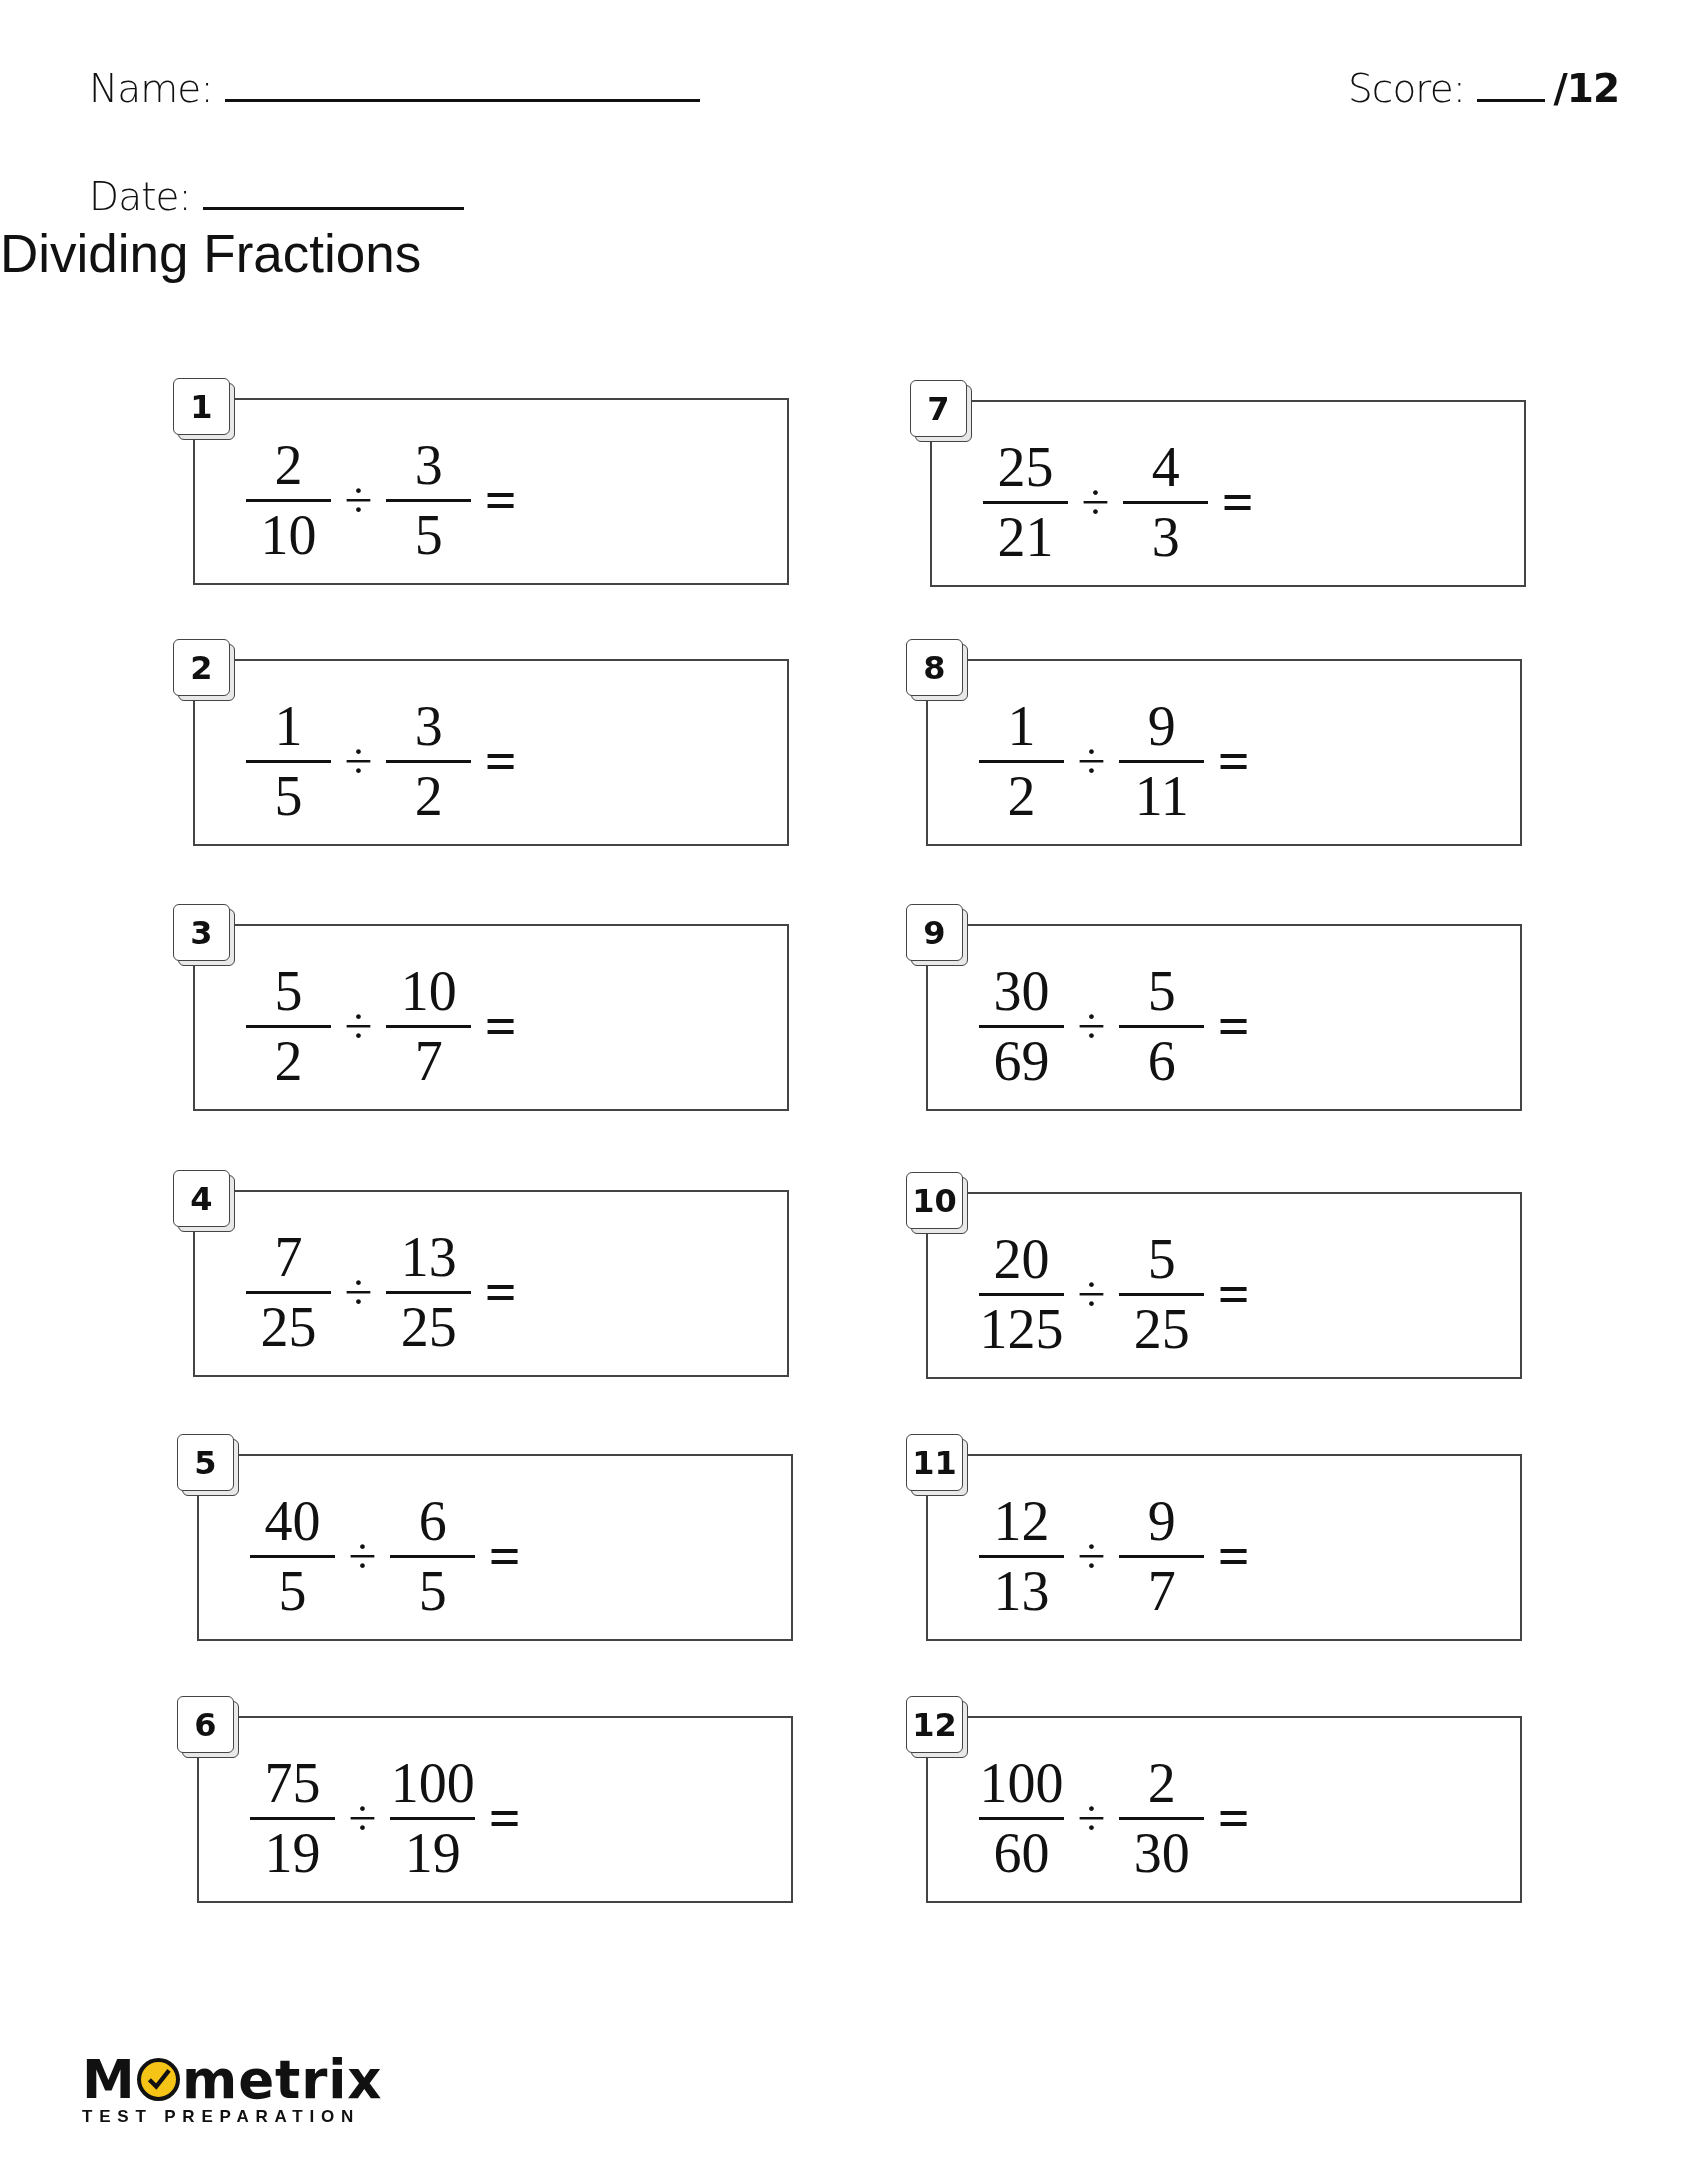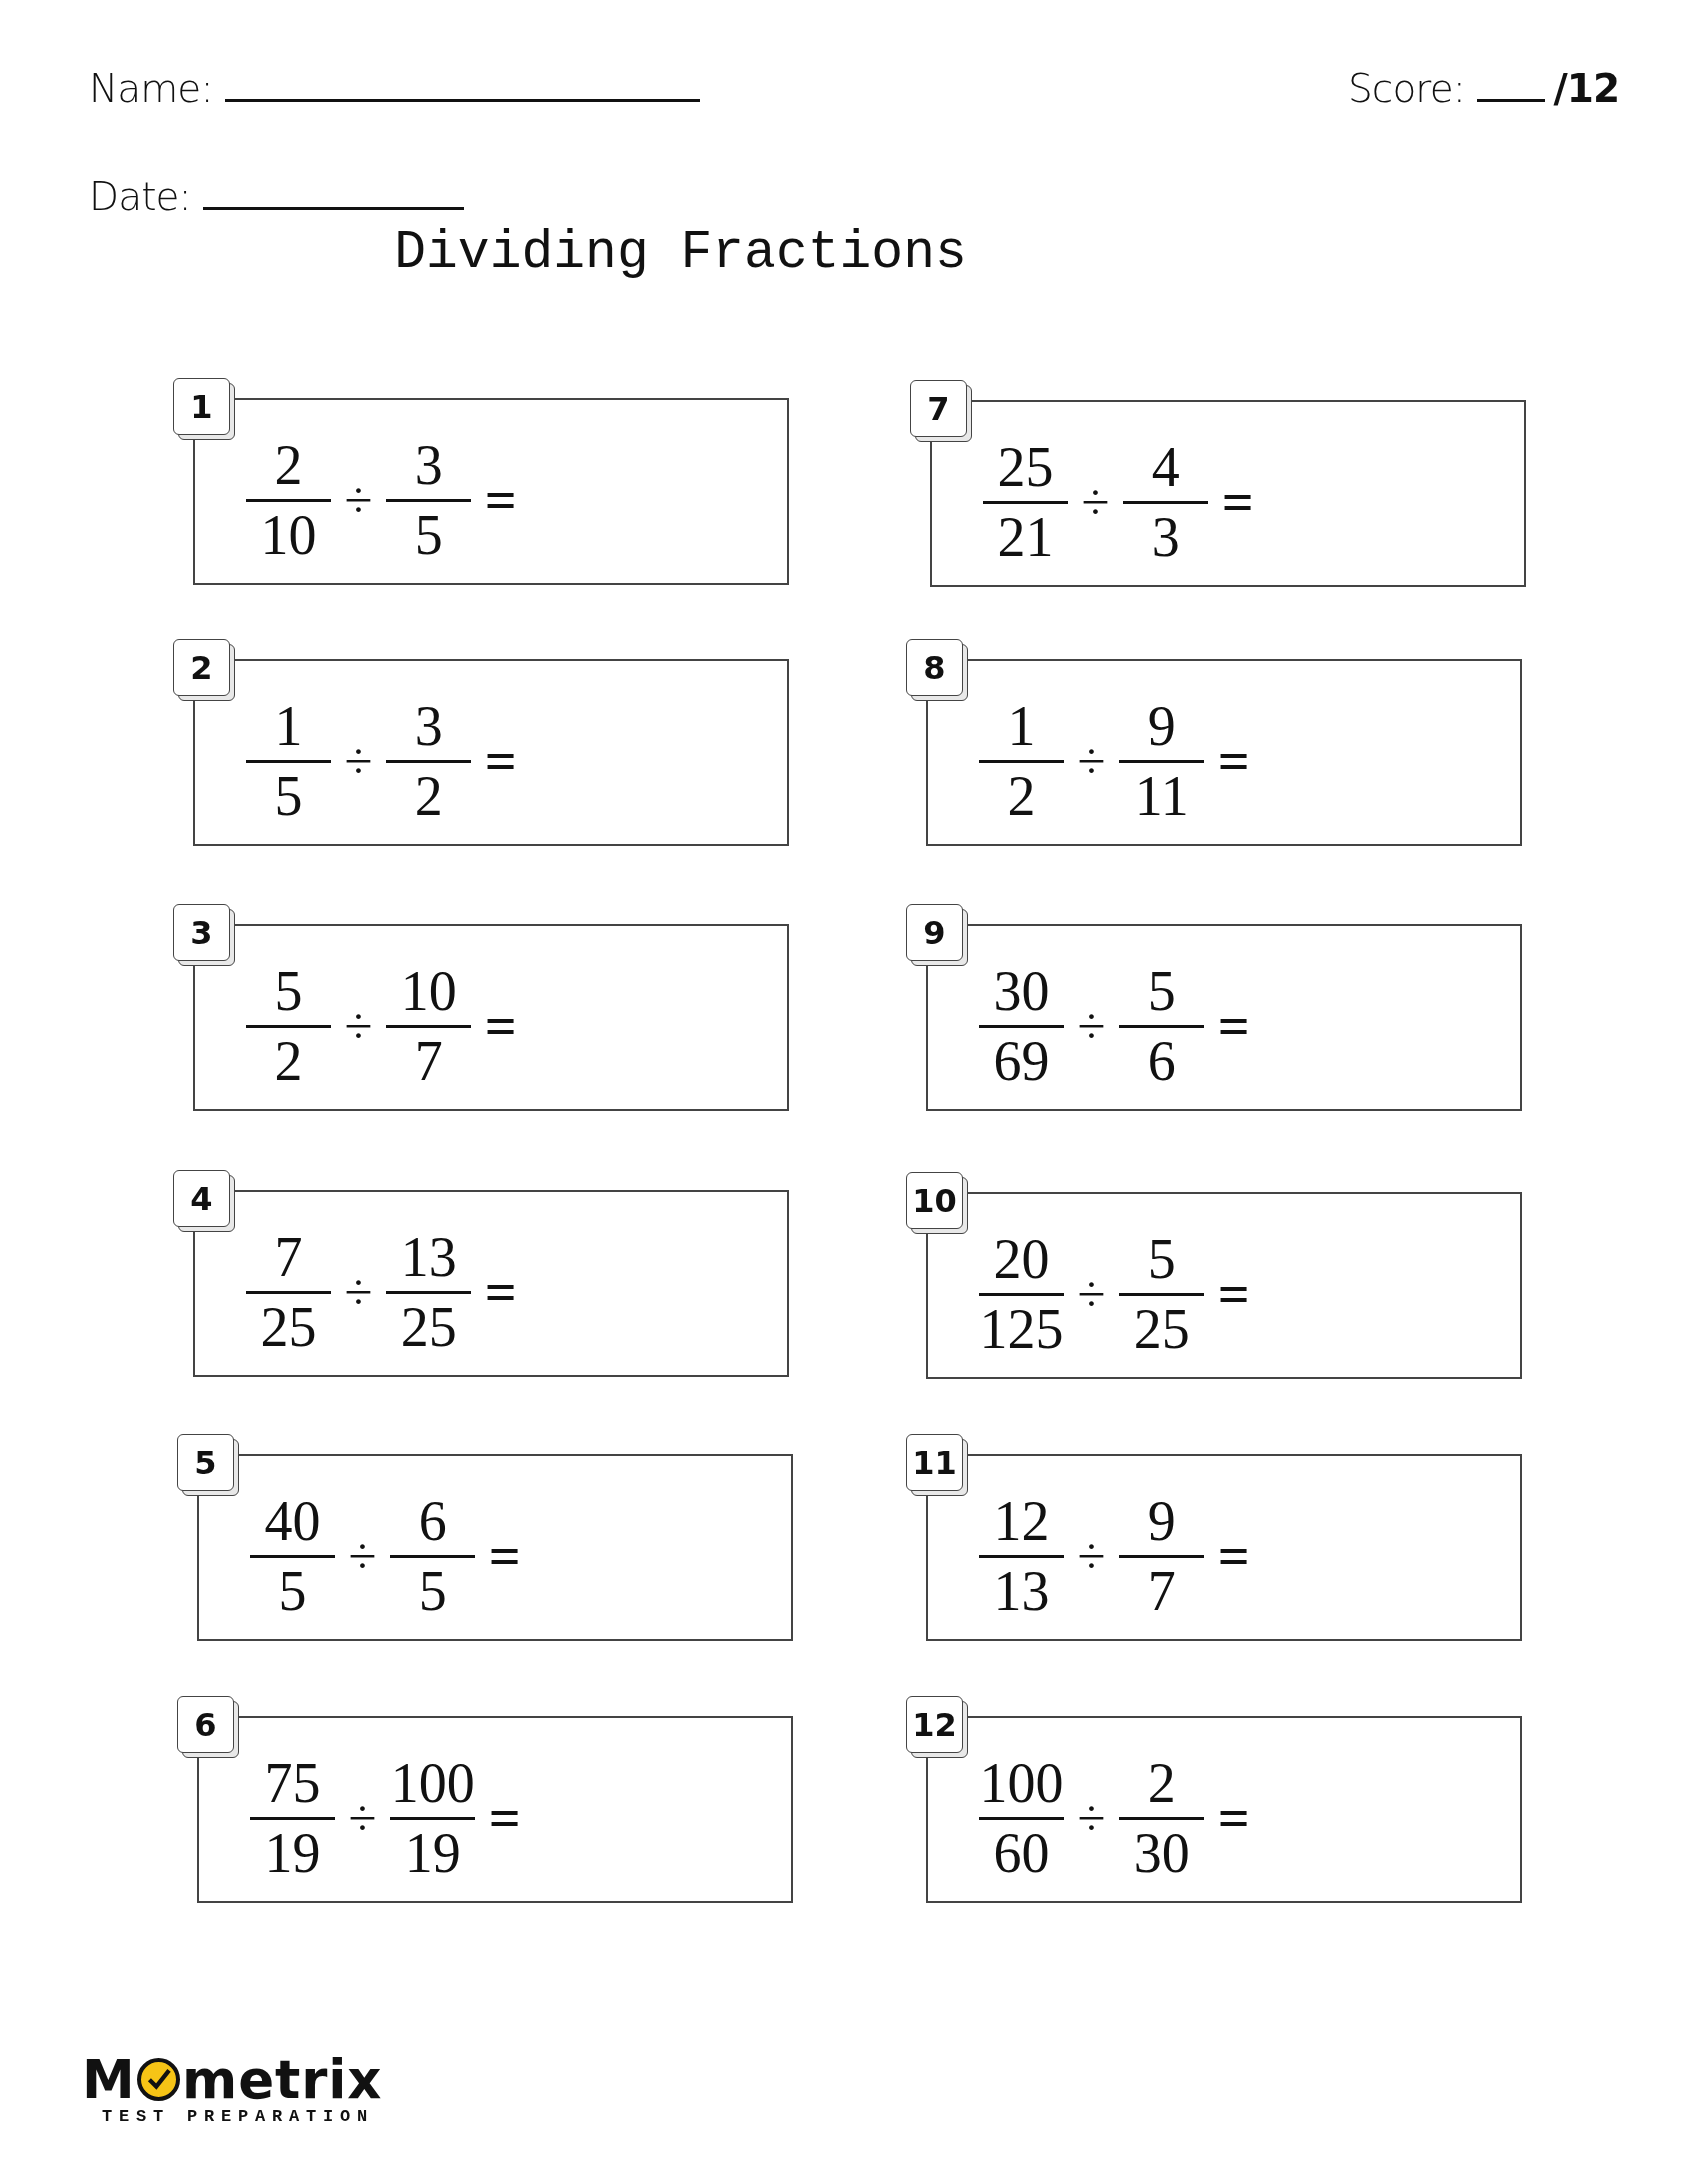--- a/index.html
+++ b/index.html
@@ -1,33 +1,33 @@
 <!DOCTYPE html>
 <html style="font-size:13.6px"><head>
   <meta charset="utf-8">
   <style>
     html, body { margin: 0; padding: 0; background: #ffffff; }
     body { width: 1685px; height: 2181px; position: relative; overflow: hidden; color: #111; }
     .hdr { position: absolute; font-family: "DejaVu Sans", sans-serif; font-size: 39px; font-weight: 300; letter-spacing: -0.9px; color: #111; text-align: center; }
     .line { display: inline-block; border-bottom: 3.4px solid #111; vertical-align: baseline; margin-left: 12px; }
-    .title { position: absolute; left: 0; width: 1361px; top: 223px; text-align: center; font-family: Liberation Mono, monospace; font-size: 53px; font-weight: 300; color: #111; }
+    .title { position: absolute; left: 0; width: 1361px; top: 223px; font-family: Liberation Sans, sans-serif; font-size: 53px; font-weight: 300; color: #111; }
     .problem { position: absolute; width: 596px; height: 187px; border: 2.6px solid #444; box-sizing: border-box; background: #fff; }
     .badge-back { position: absolute; left: 5.1px; top: 5.1px; width: 55px; height: 55px; border: 1.7px solid #444; border-radius: 6px; background: #e8e8e8; }
     .badge { position: absolute; left: -22px; top: -22px; width: 78px; height: 78px; }
     .badge-front { position: absolute; left: 0; top: 0; width: 55px; height: 55px; border: 1.7px solid #444; border-radius: 6px; background: #fff; display: flex; align-items: center; justify-content: center; font-family: "DejaVu Sans", sans-serif; font-size: 32px; font-weight: 600; color: #111; }
     .expr { position: absolute; left: 51px; top: 34px; display: flex; align-items: center; font-family: "Liberation Serif", serif; color: #111; }
     .frac { display: inline-flex; flex-direction: column; align-items: center; width: 85px; }
     .num, .den { font-size: 56px; line-height: 63px; }
     .bar { width: 85px; height: 3.4px; background: #111; margin: 1.7px 0; }
     .op { font-size: 51px; margin: 0 13.6px; }
     .eq { font-size: 56px; font-weight: bold; margin-left: 13.6px; }
     .logo { position: absolute; left: 82px; top: 2049px; }
     .logo-main { font-family: "DejaVu Sans", sans-serif; font-weight: 900; font-size: 53px; letter-spacing: 0.9px; color: #111; display: flex; align-items: center; }
     .logo-check { display: inline-flex; width: 43px; height: 43px; border-radius: 50%; background: #f6c416; border: 4.3px solid #111; box-sizing: border-box; align-items: center; justify-content: center; margin: 0 1.7px; }
-    .logo-sub { font-family: Liberation Mono, monospace; font-weight: bold; font-size: 17px; letter-spacing: 6.8px; color: #111; margin-top: -3.4px; margin-left: 20px; }
+    .logo-sub { font-family: Liberation Sans, sans-serif; font-weight: bold; font-size: 17px; letter-spacing: 6.8px; color: #111; margin-top: -3.4px; }
   </style>
 </head>
 <body>
 
 <div class="hdr" style="left:89px; top:66px;">
   <span>Name:</span><span class="line" style="width:475px;"></span>
 </div>
 <div class="hdr" style="left:89px; top:128px;margin-top:46px;">
   <span>Date:</span><span class="line" style="width:261px;"></span>
 </div>

